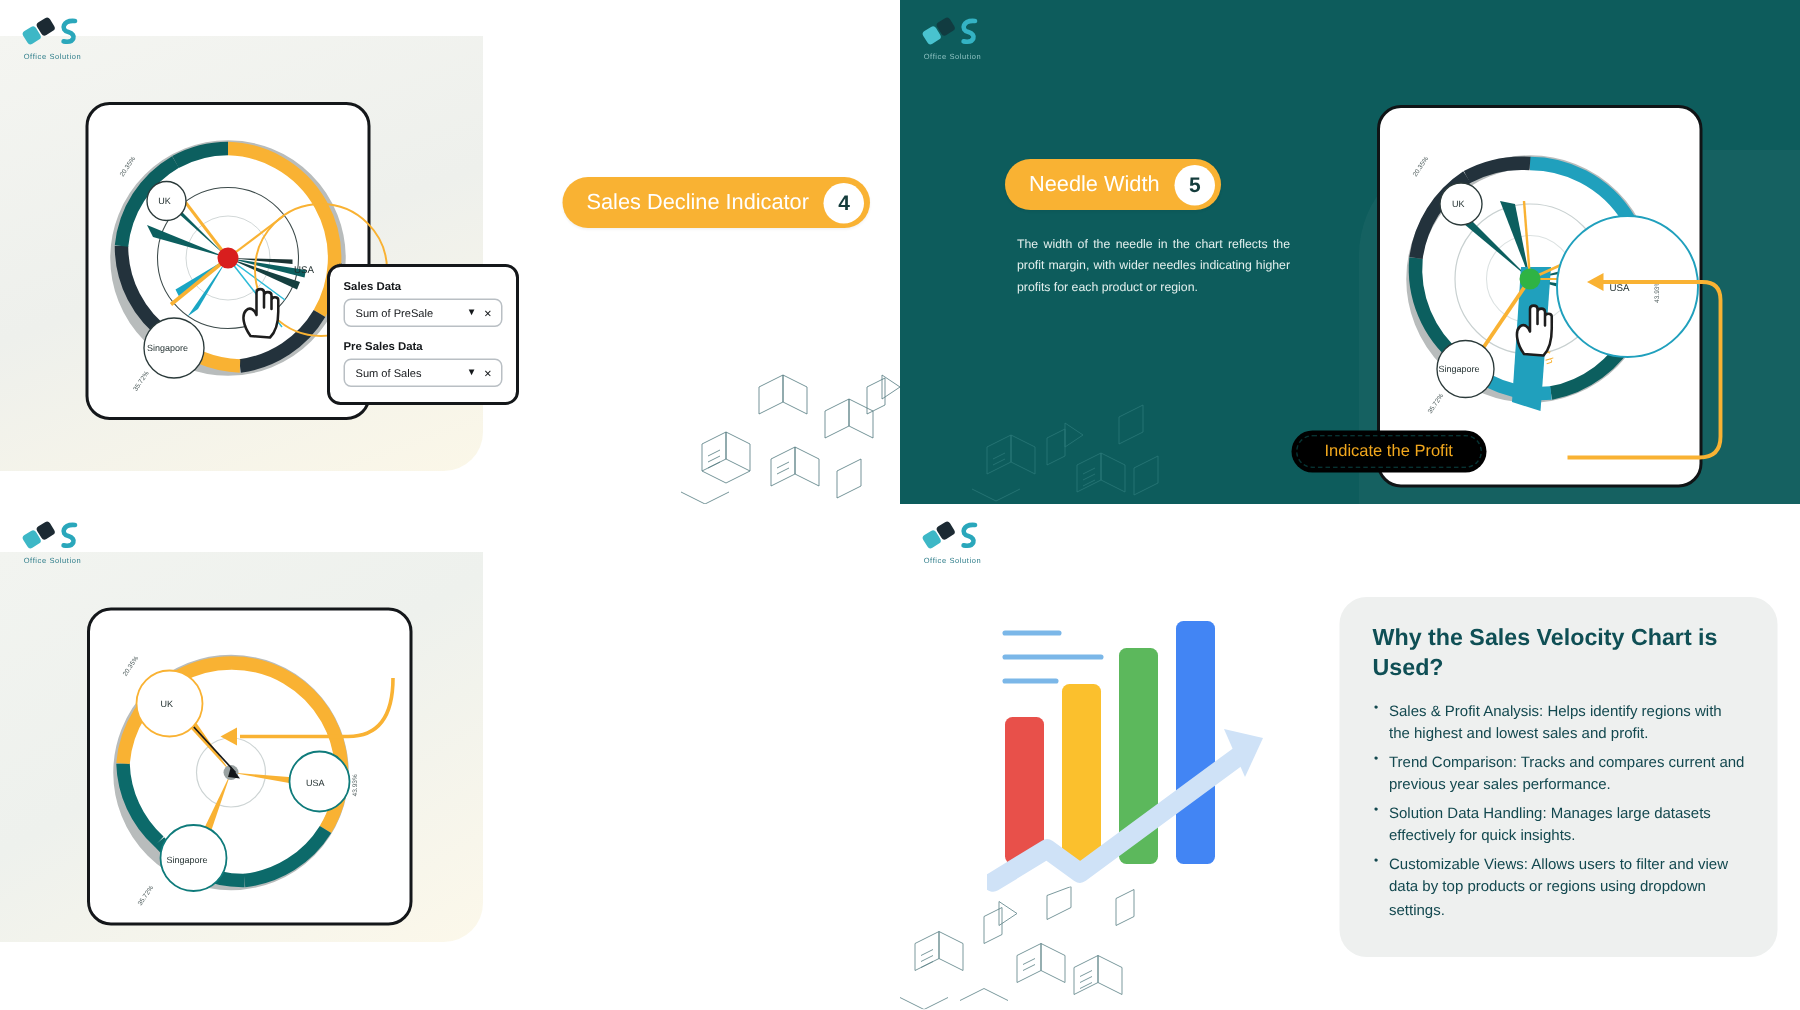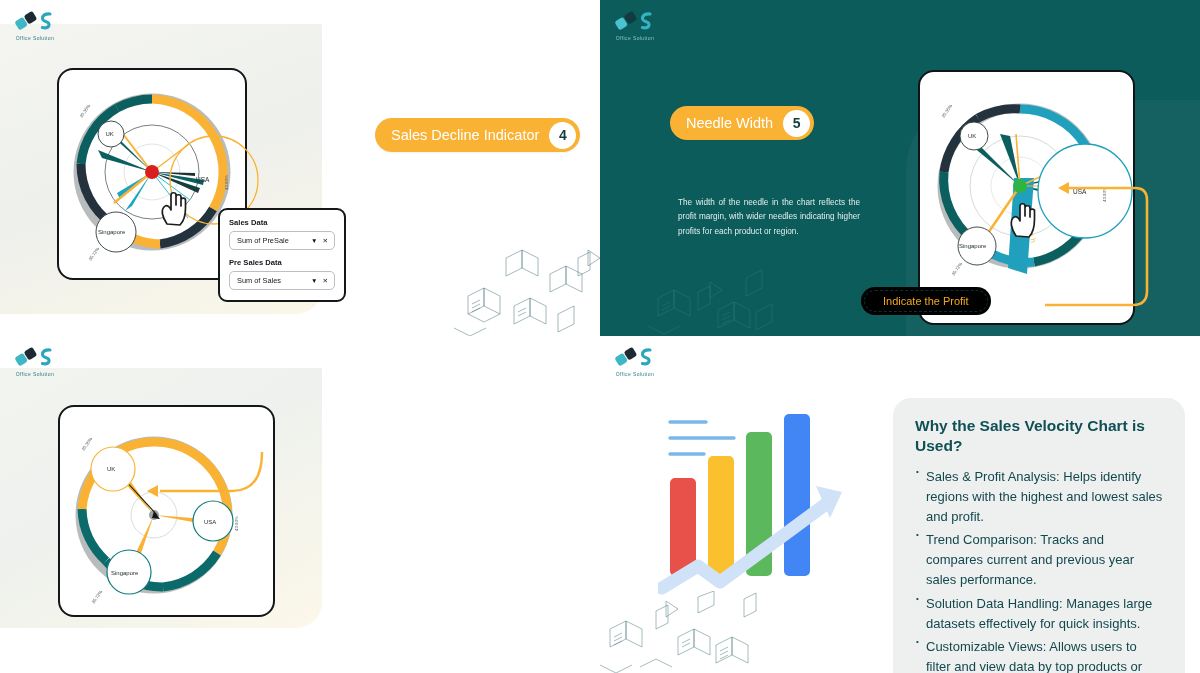--- a/index.html
+++ b/index.html
@@ -48,21 +48,21 @@
     box-shadow:0 1px 2px rgba(0,0,0,.06);
   }
   .badge-pill .label { color:#ffffff; font-size:14.5px; font-weight:400; white-space:nowrap; }
   .badge-pill .num {
     width:27px; height:27px; border-radius:50%; background:#fff; color:#143c3c;
     font-size:14px; font-weight:700; display:flex; align-items:center; justify-content:center;
   }
 
   
   .body-copy { position:absolute; width:182px; font-size:8.2px; line-height:1.75;
-     text-align:justify;margin-top:40px; }
+     text-align:justify; }
   .copy-dark { color:#0f4f55; }
   .copy-light { color:#e2efed; }
 
   
   .donut-wrap { position:absolute; }
   .donut-wrap svg { display:block; overflow:visible; }
   .node-label { font-family:"Liberation Sans",sans-serif; font-size:6px; fill:#1d2b2b; }
   .pct-label  { font-family:"Liberation Sans",sans-serif; font-size:4.4px; fill:#4c5a5a; }
   .usa-out-label { font-family:"Liberation Sans",sans-serif; font-size:6.5px; fill:#1d2b2b; }
 
@@ -94,21 +94,21 @@
   }
   .stitch-pill .txt { position:relative; font-size:11px; color:#f2a81d; white-space:nowrap; }
 
   
   .info-card {
     position:absolute; background:#eef0ef; border-radius:18px; padding:18px 22px 20px 22px;
     width:292px;
   }
   .info-card h2 { font-size:15.5px; line-height:1.28; color:#0f4f55; font-weight:700; margin-bottom:11px; }
   .info-card ul { list-style:none; }
-  .info-card li { position:relative; padding-left:11px; font-size:13px; line-height:1.55;
+  .info-card li { position:relative; padding-left:11px; font-size:10px; line-height:1.55;
      color:#13484f; margin-bottom:3px; }
   .info-card li::before{ content:"•"; position:absolute; left:1px; top:-1px; font-size:8px; color:#13484f;}
 
   
   .bars-illu { position:absolute; }
 
   
   .deco { position:absolute; pointer-events:none; }
 </style>
 </head>
@@ -189,21 +189,21 @@
     </div>
 
     <div class="cursor-hand" style="left:159px; top:188px;">
       <svg width="32" height="40" viewBox="0 0 32 40">
         <path d="M8 36 C3 29 2 22 5 19 C8 16 11 19 12 22 L12 7 C12 4 17 4 17 7 L17 17
                  L17 9 C17 6 22 6 22 9 L22 18 L22 12 C22 9.5 26.5 9.5 26.5 12 L26.5 20
                  C26.5 30 24 34 21 37 Z" fill="#ffffff" stroke="#1d1d1d" stroke-width="1.7" stroke-linejoin="round"></path>
       </svg>
     </div>
 
-    <div class="sales-popup" style="left:218px; top:176px;margin-top:32px;">
+    <div class="sales-popup" style="left:218px; top:176px;">
       <div class="grp-title">Sales Data</div>
       <div class="select">
         <span class="val">Sum of PreSale</span>
         <span class="ctrls">
           <span>▼</span>
           <span>✕</span>
         </span>
       </div>
       <div class="grp-title second">Pre Sales Data</div>
       <div class="select">

